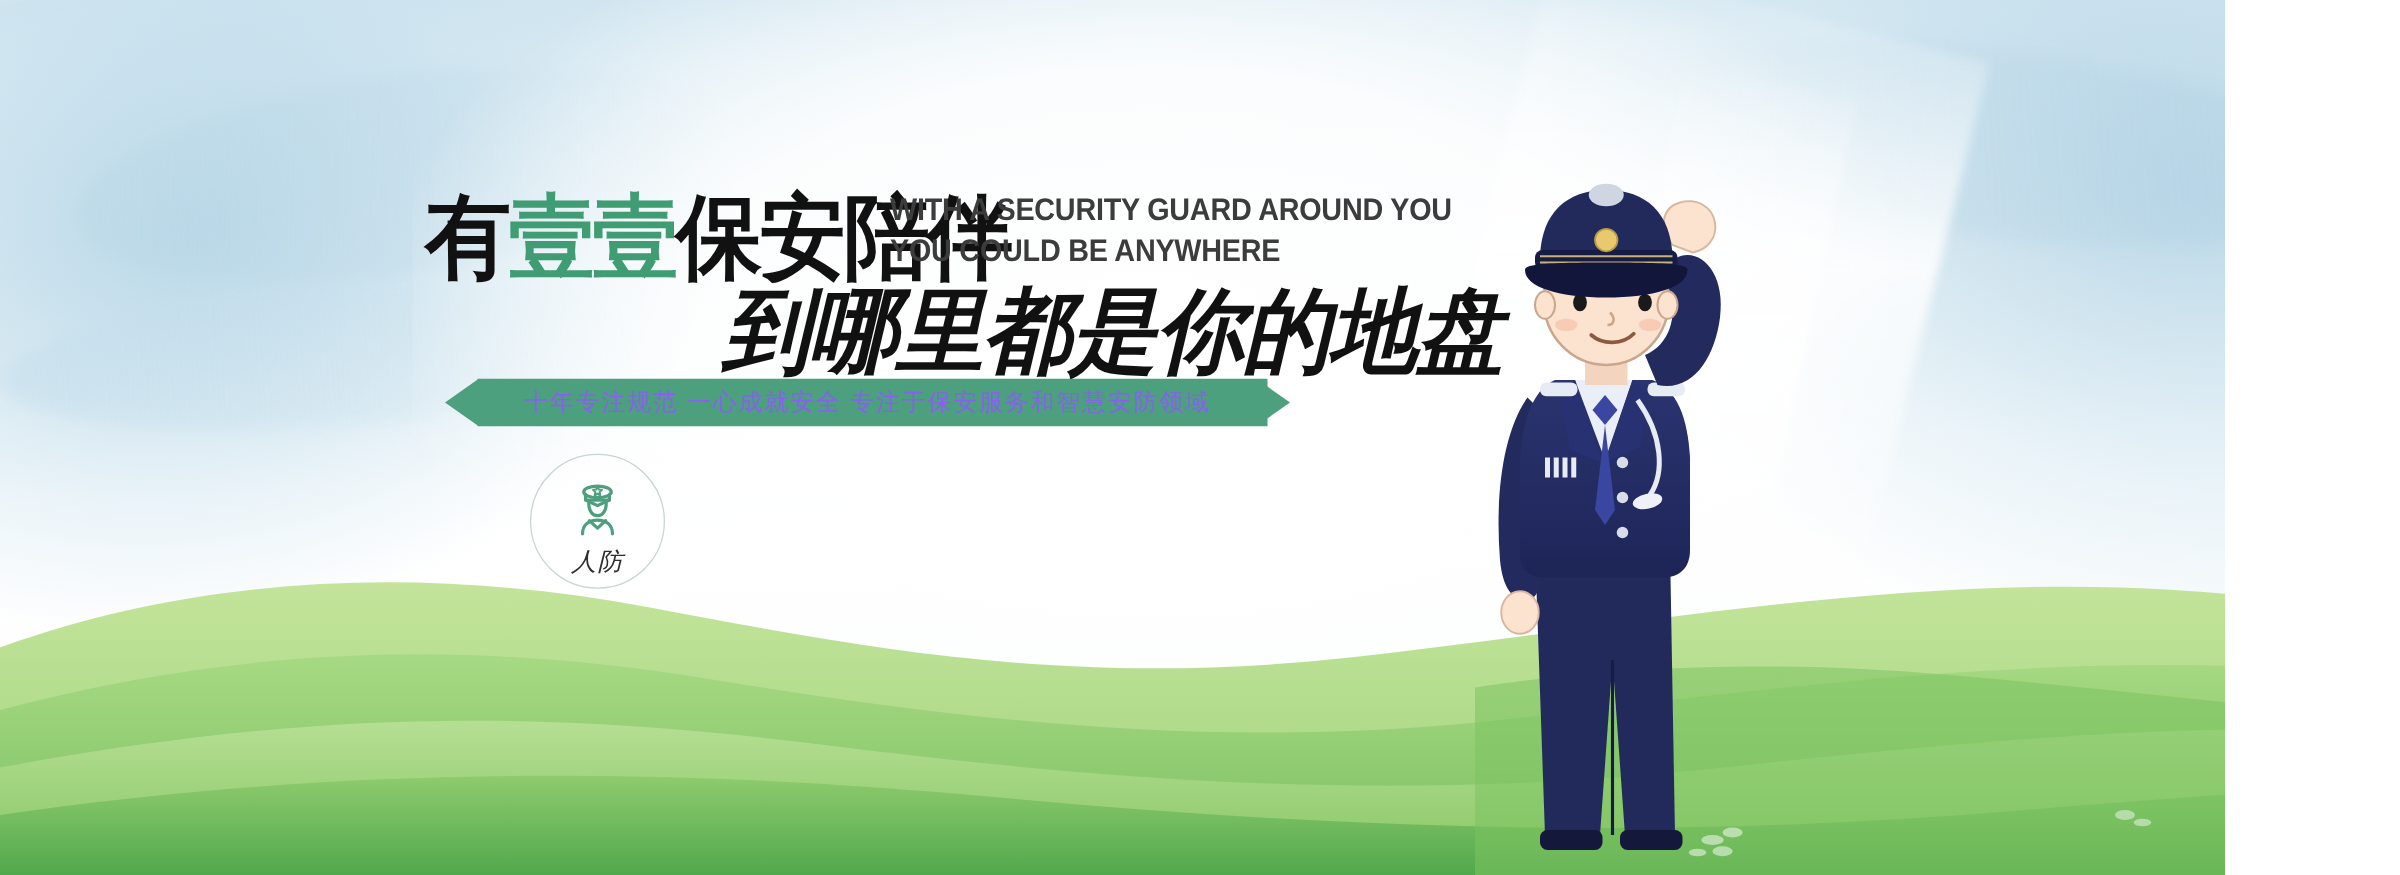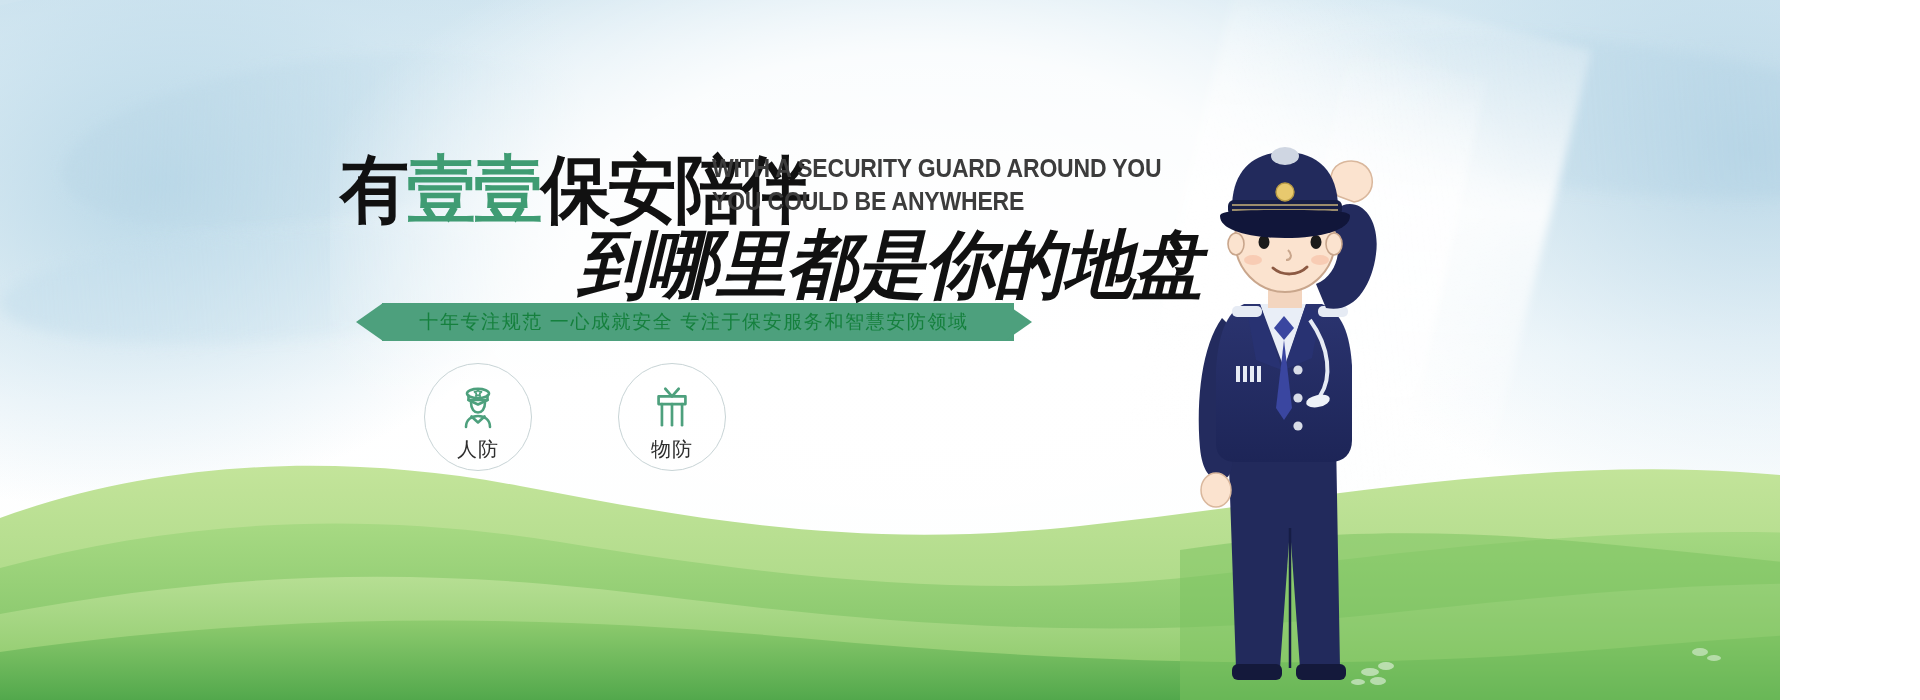--- a/index.html
+++ b/index.html
@@ -52,25 +52,25 @@
       transform-origin:left top;display:inline-block;}
 
   
   .ribbon{position:absolute;left:356px;top:303px;width:676px;height:38px;}
   .ribbon .body{position:absolute;left:26px;top:0;width:632px;height:38px;background:#4da07d;}
   .ribbon .lcap{position:absolute;left:0;top:0;width:0;height:0;
       border-top:19px solid transparent;border-bottom:19px solid transparent;border-right:27px solid #4da07d;}
   .ribbon .rcap{position:absolute;right:0;top:0;width:0;height:0;
       border-top:19px solid transparent;border-bottom:19px solid transparent;border-left:27px solid #4da07d;}
   .ribbon .txt{position:absolute;left:0;top:0;width:676px;height:38px;display:flex;align-items:center;
-      justify-content:center;color:#15803d;font-size:19px;letter-spacing:1.6px;
+      justify-content:center;color:#8b5cf6;font-size:19px;letter-spacing:1.6px;
       font-family:"Liberation Sans",sans-serif;white-space:nowrap;}
 
   
-  .feats{position:absolute;left:424px;top:363px;width:540px;height:108px;}
+  .feats{position:absolute;left:424px;top:363px;width:540px;height:108px;font-style:italic;}
   .feat{position:absolute;top:0;width:108px;height:108px;}
   .feat .ring{position:absolute;left:0;top:0;width:106px;height:106px;border-radius:50%;
       border:1px solid #c8d4d6;background:rgba(255,255,255,.30);}
   .feat .ico{position:absolute;left:0;top:18px;width:108px;height:50px;display:flex;align-items:center;justify-content:center;}
   .feat .lbl{position:absolute;left:0;bottom:8px;width:108px;text-align:center;
       font-size:20px;color:#2e2e2e;font-family:"Liberation Sans",sans-serif;letter-spacing:1px;}
   #feat-0{left:0;} #feat-1{left:194px;} #feat-2{left:388px;}
 
   
   .guard{position:absolute;left:1140px;top:108px;width:300px;height:592px;}
@@ -162,33 +162,20 @@
             <path d="M14.5 18 L24 22.5 L33.5 18"></path>
             <path d="M17 20.5 C17 27 20.2 30.5 24 30.5 C27.8 30.5 31 27 31 20.5"></path>
             <path d="M24 7.3 l1.1 2.3 2.5.3 -1.9 1.8 .5 2.5 -2.2-1.2 -2.2 1.2 .5-2.5 -1.9-1.8 2.5-.3z" stroke-width="1.6"></path>
             <path d="M12 45 C12 38 17 34 24 34 C31 34 36 38 36 45"></path>
             <path d="M17.5 34.5 L24 40.5 L30.5 34.5"></path>
           </svg>
         </div>
         <div class="lbl">人防</div>
       </div>
 
-      <div class="feat" id="feat-1">
-        <div class="ring"></div>
-        <div class="ico">
-          <svg width="46" height="46" viewBox="0 0 48 48" fill="none" stroke="#4da07d" stroke-width="2.8" stroke-linecap="round" stroke-linejoin="round">
-            <path d="M17 6 L24 14 L31 6"></path>
-            <rect x="10" y="14" width="28" height="8"></rect>
-            <path d="M13.5 22 L13.5 44"></path>
-            <path d="M34.5 22 L34.5 44"></path>
-            <path d="M24 22 L24 44"></path>
-          </svg>
-        </div>
-        <div class="lbl">物防</div>
-      </div>
 
 
     </div>
 
     <div class="guard">
       <svg width="300" height="592" viewBox="0 0 300 592">
         <defs>
           <linearGradient id="uni" x1="0" y1="0" x2="0" y2="1">
             <stop offset="0" stop-color="#2b3470"></stop>
               <stop offset="1" stop-color="#1d2557"></stop>

